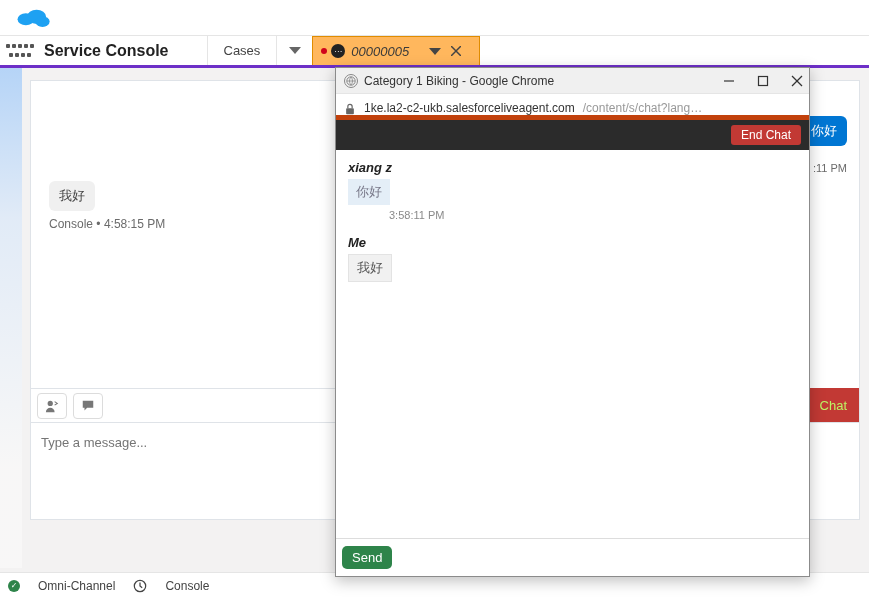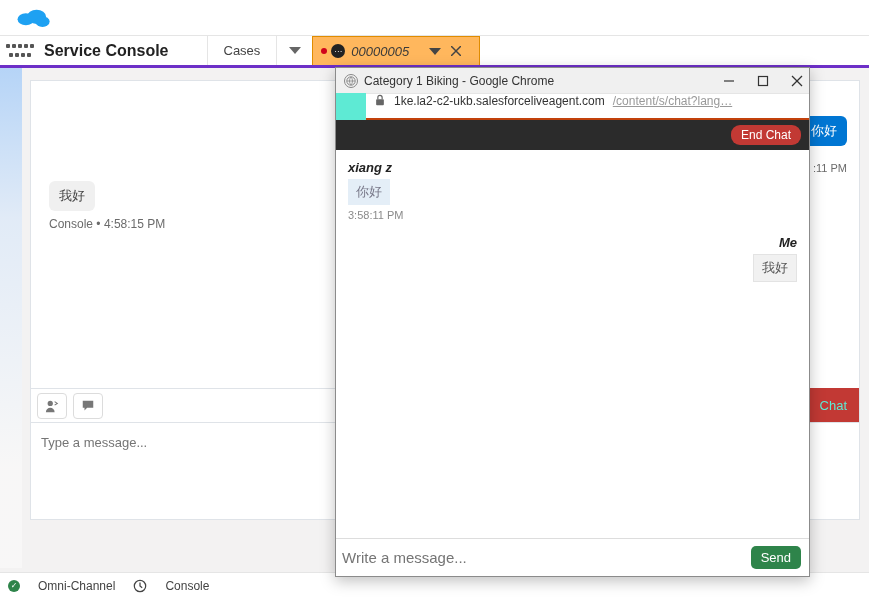--- a/index.html
+++ b/index.html
@@ -29,39 +29,39 @@
   .sf-chat-msg { position:absolute; left:18px; top:100px; }
   .bubble-left { background:#f0f0f0; color:#444; font-size:13px; padding:6px 10px; border-radius:6px; display:inline-block;}
   .bubble-meta { font-size:12px; color:#6b6b6b; margin-top:6px;}
   .bubble-right-wrap { position:absolute; right:12px; top:35px; text-align:right;}
   .bubble-right { background:#0076d3; color:#fff; font-size:13px; padding:6px 10px; border-radius:6px; display:inline-block;}
   .bubble-right-meta { font-size:11px; color:#6b6b6b; margin-top:16px;}
   .sf-chat-toolbar { position:absolute; left:0; right:0; top:307px; height:34px; border-top:1px solid #dfe3e8; display:flex; align-items:center; gap:6px; padding:0 6px;}
   .tool-btn { width:30px; height:26px; border:1px solid #dcdcdc; background:#fff; border-radius:4px; display:flex;align-items:center;justify-content:center;color:#666;}
   .sf-type { position:absolute; left:0; right:0; top:341px; bottom:0; border-top:1px solid #dfe3e8; padding:10px; border-bottom-left-radius:6px;border-bottom-right-radius:6px;}
   .sf-type input { border:none; width:100%; font-size:13px; outline:none;}
-  .red-chat-btn { position:absolute; right:0; top:307px; height:34px; background:#c23934; color:#5eead4; font-size:13px; padding:0 12px; border:none; border-radius:0 0 0 0;}
+  .red-chat-btn { position:absolute; right:0; top:307px; height:34px; background:#c23934; color:#bef264; font-size:13px; padding:0 12px; border:none; border-radius:0 0 0 0;}
   
   .footer { position:absolute; bottom:0; left:0; right:0; height:26px; background:#fff; border-top:1px solid #e5e5e5; display:flex; align-items:center; gap:18px; padding:0 8px; font-size:12px; color:#444;}
   .footer .dot-ok { width:12px;height:12px;border-radius:50%;background:#2e844a;display:inline-flex;align-items:center;justify-content:center;color:#fff;font-size:8px;}
   
   .chrome { position:absolute; left:335px; top:67px; width:475px; height:510px; background:#5eead4; border:1px solid #8b8b8b; box-shadow:0 4px 14px rgba(0,0,0,0.25); display:flex; flex-direction:column;}
   .chrome-titlebar { height:25px; background:#f0f0f0; display:flex; align-items:center; padding:0 6px 0 8px; font-size:12px; color:#333;}
   .chrome-titlebar .globe { width:14px;height:14px;border:1px solid #888;border-radius:50%;margin-right:6px;display:flex;align-items:center;justify-content:center;}
   .chrome-win-btns { margin-left:auto; display:flex; gap:22px; }
-  .chrome-addr { height:27px; background:#fff; border-bottom:2px solid #c2410c; border-top:1px solid #e5e5e5; display:flex; align-items:flex-start; padding:0 8px; font-size:12px; color:#333; gap:8px;margin-left:30px;}
+  .chrome-addr { height:27px; background:#fff; border-bottom:5px solid #c2410c; border-top:1px solid #e5e5e5; display:flex; align-items:flex-end; padding:0 8px; font-size:12px; color:#333; gap:8px;}
   .chrome-addr .lock { width:12px;height:12px;}
-  .chrome-addr .gray { color:#999;text-decoration:underline;}
+  .chrome-addr .gray { color:#999;}
   .chat-header { height:30px; background:#2b2b2b; display:flex; align-items:center; justify-content:flex-end; padding:0 8px;}
-  .end-chat { background:#c23934; color:#fff; font-size:12px; padding:3px 10px; border-radius:9px; border:none;}
+  .end-chat { background:#c23934; color:#fff; font-size:12px; padding:3px 10px; border-radius:3px; border:none;}
   .chat-body { flex:1; background:#fff; padding:10px 12px; font-size:13px; overflow:auto; position:relative;}
   .chat-name { font-weight:bold; font-size:13px; color:#222;font-style:italic;}
   .chat-bubble-in { background:#e4eef7; color:#778; padding:4px 8px; display:inline-block; margin-top:4px; font-size:13px;}
-  .chat-time { font-size:11px; color:#8a8a8a; margin-top:4px;}
-  .chat-me { text-align:right; margin-top:14px;}
+  .chat-time { font-size:11px; color:#8a8a8a; margin-top:4px;margin-left:41px;}
+  .chat-me { text-align:left; margin-top:14px;}
   .chat-me .chat-name { display:block;}
   .chat-bubble-out { background:#f1f1f1; border:1px solid #e3e3e3; color:#555; padding:4px 8px; display:inline-block; margin-top:4px;}
   .chat-footer { height:38px; border-top:1px solid #ddd; background:#fff; display:flex; align-items:center; padding:0 8px 0 6px;}
   .chat-footer input { flex:1; border:none; font-size:15px; outline:none; color:#555;}
   .send-btn { background:#2e844a; color:#fff; border:none; font-size:13px; padding:4px 10px; border-radius:5px;}
 </style>
 </head>
 <body>
 
 <div class="sf-top">
@@ -186,16 +186,15 @@
       <div class="chat-name">xiang z</div>
       <span class="chat-bubble-in">你好</span>
       <div class="chat-time">3:58:11 PM</div>
     </div>
     <div class="chat-me">
       <span class="chat-name">Me</span>
       <span class="chat-bubble-out">我好</span>
     </div>
   </div>
   <div class="chat-footer">
-    <input placeholder="Write a message..." style="">
     <button class="send-btn">Send</button>
   </div>
 </div>
 
 </body></html>

